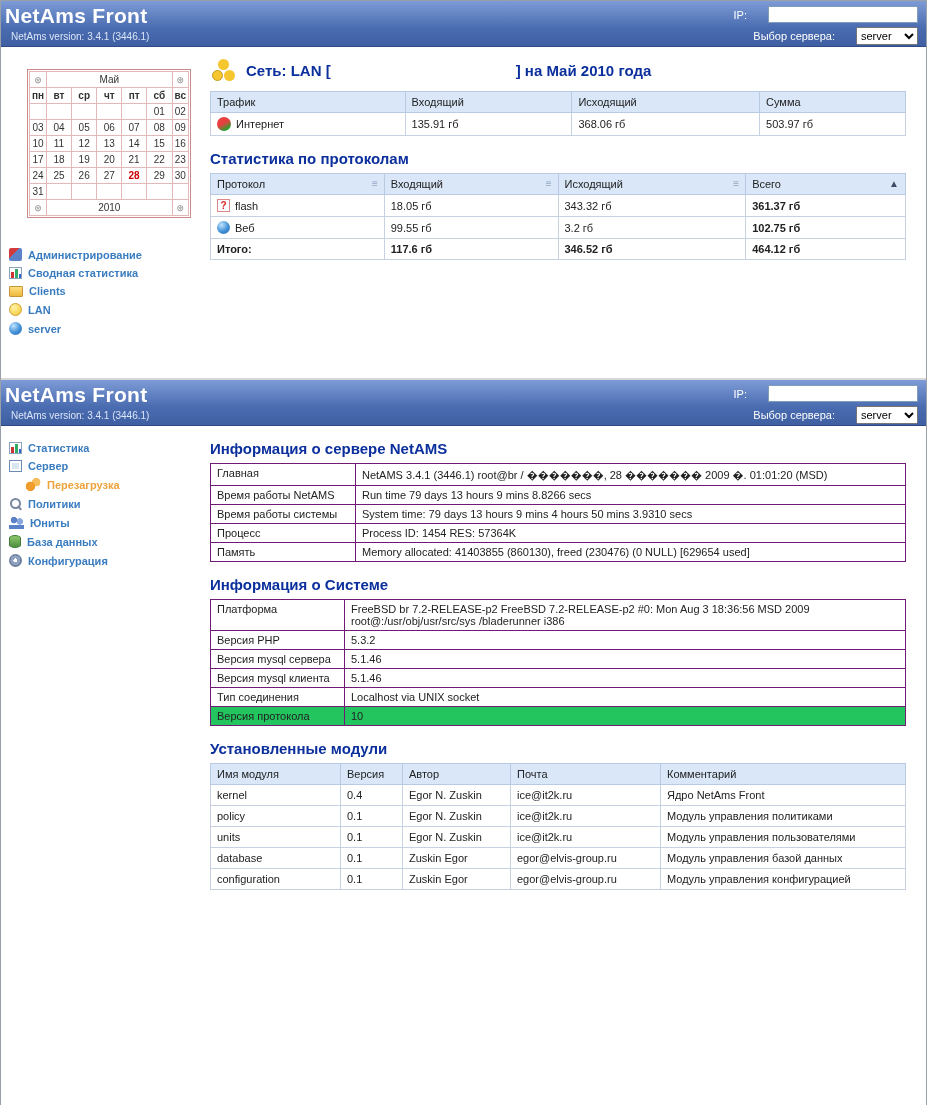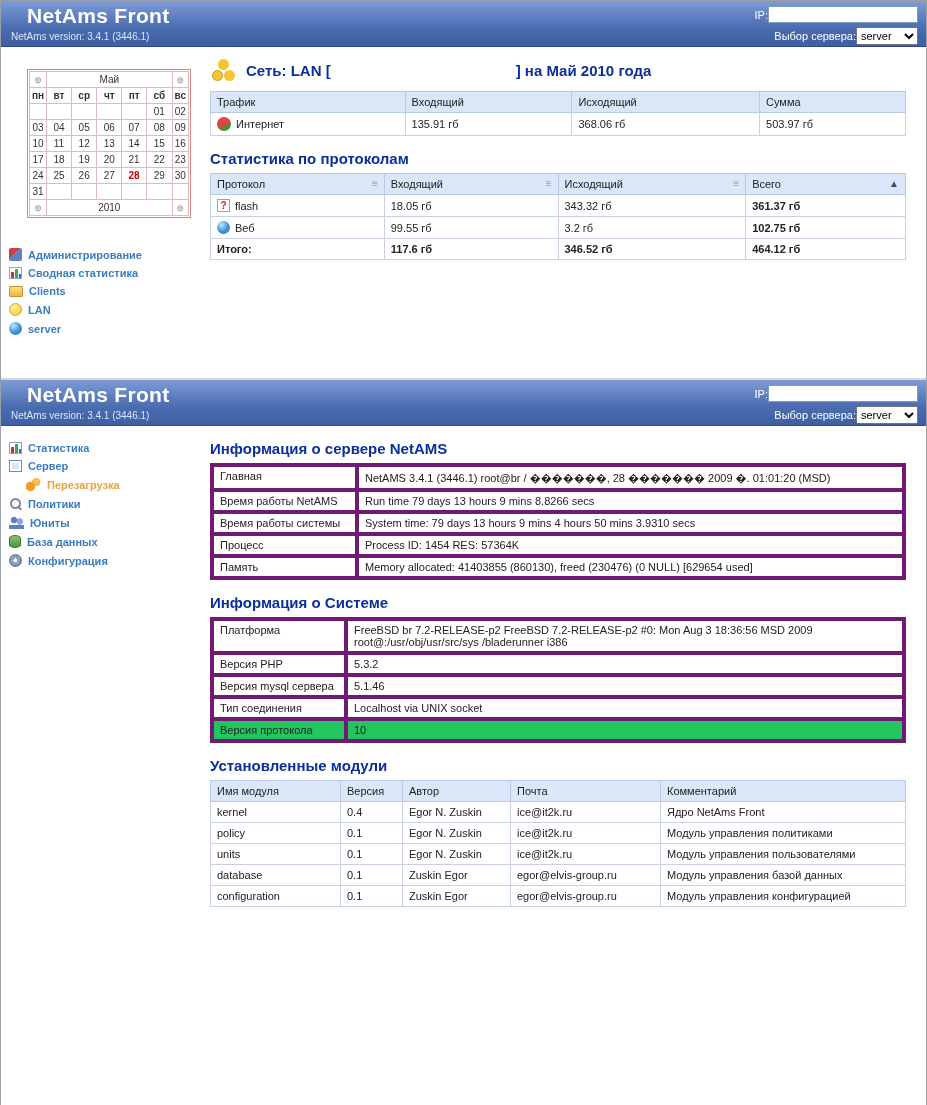--- a/index.html
+++ b/index.html
@@ -1,24 +1,24 @@
 <!DOCTYPE html>
 <html><head>
 <meta charset="utf-8">
 <style>
   * { margin:0; padding:0; box-sizing:border-box; }
   body { background:#fff; font-family:"Liberation Sans", sans-serif; font-size:11px; color:#222; }
   .page { width:927px; min-height:1105px; border:1px solid #9aa0a8; background:#fff; overflow:hidden; }
 
   
   .hdr { position:relative; height:46px; background:linear-gradient(#7d9bd6 0%, #4a6cb0 60%, #3f5fa2 100%); border-bottom:1px solid #2e4b86; color:#fff; }
-  .hdr-title { font-size:21px; font-weight:bold; padding:3px 0 0 26px; letter-spacing:.3px; }
+  .hdr-title { font-size:21px; font-weight:bold; padding:3px 0 0 4px; letter-spacing:.3px; }
   .hdr-ver { font-size:10px; color:#d9e5f8; padding:3px 0 0 10px; }
   .hdr-right { position:absolute; top:5px; right:8px; }
-  .hdr-row { display:flex; align-items:center; justify-content:flex-end; gap:0; margin-bottom:4px; font-size:11px; color:#fff; }
+  .hdr-row { display:flex; align-items:center; justify-content:flex-end; gap:21px; margin-bottom:4px; font-size:11px; color:#fff; }
   input.ip { width:150px; height:17px; border:1px solid #7f9db9; font-size:11px; padding:0 2px; background:#fff; }
   select.srv { height:18px; font-size:11px; min-width:62px; }
 
   
   .body { display:flex; align-items:flex-start; }
   .panel-top .body { min-height:331px; }
   .panel-bottom { border-top:2px solid #d7d7d7; }
   .panel-bottom .body { min-height:680px; }
   .sidebar { flex:0 0 205px; width:205px; }
   .main { flex:1; padding:8px 20px 12px 4px; }
@@ -49,21 +49,21 @@
   table.data { border-collapse:collapse; width:100%; margin-bottom:4px; }
   table.data th { background:#d9e7f8; border:1px solid #b9cbe2; font-weight:normal; text-align:left; padding:4px 6px; color:#222; }
   table.data td { border:1px solid #c6d2e2; padding:4px 6px; background:#fff; }
   table.data td .cellwrap { display:flex; align-items:center; gap:5px; }
   .bold { font-weight:bold; }
   .sort { float:right; color:#93a6c2; font-size:10px; line-height:11px; margin-left:6px; }
   .sort.active { color:#3c4c68; }
 
   
   table.info { border-collapse:collapse; width:100%; margin-bottom:14px; }
-  table.info td { border:4px solid #701a75; padding:3px 6px; vertical-align:top; background:#fff; }
+  table.info td { border:1px solid #701a75; padding:3px 6px; vertical-align:top; background:#fff; }
   table.info td.lbl { width:145px; }
   table.sysinfo td.lbl { width:134px; }
   tr.hl td { background:#22c55e; }
 
   
   .ic { display:inline-block; flex:0 0 auto; }
   .ic-net { position:relative; width:28px; height:26px; }
   .ic-net::before { content:""; position:absolute; left:2px; top:13px; width:9px; height:9px; border-radius:50%;
       background:#f6c62f; border:1px solid #c49b22; box-shadow:12px 0 0 0 #f6c62f, 6px -11px 0 0 #f6c62f; }
   .ic-inet { width:14px; height:14px; border-radius:50%; background:linear-gradient(150deg,#e84040 45%,#2f9e2f 80%); }
@@ -396,20 +396,24 @@
               </tr>
           <tr>
             <td class="lbl">Версия PHP</td>
             <td>5.3.2</td>
               </tr>
           <tr>
             <td class="lbl">Версия mysql сервера</td>
             <td>5.1.46</td>
               </tr>
           <tr>
+            <td class="lbl">Версия mysql клиента</td>
+            <td>5.1.46</td>
+              </tr>
+          <tr>
             <td class="lbl">Тип соединения</td>
             <td>Localhost via UNIX socket</td>
               </tr>
           <tr class="hl">
             <td class="lbl">Версия протокола</td>
             <td>10</td>
               </tr>
         </tbody>
           </table>
 

